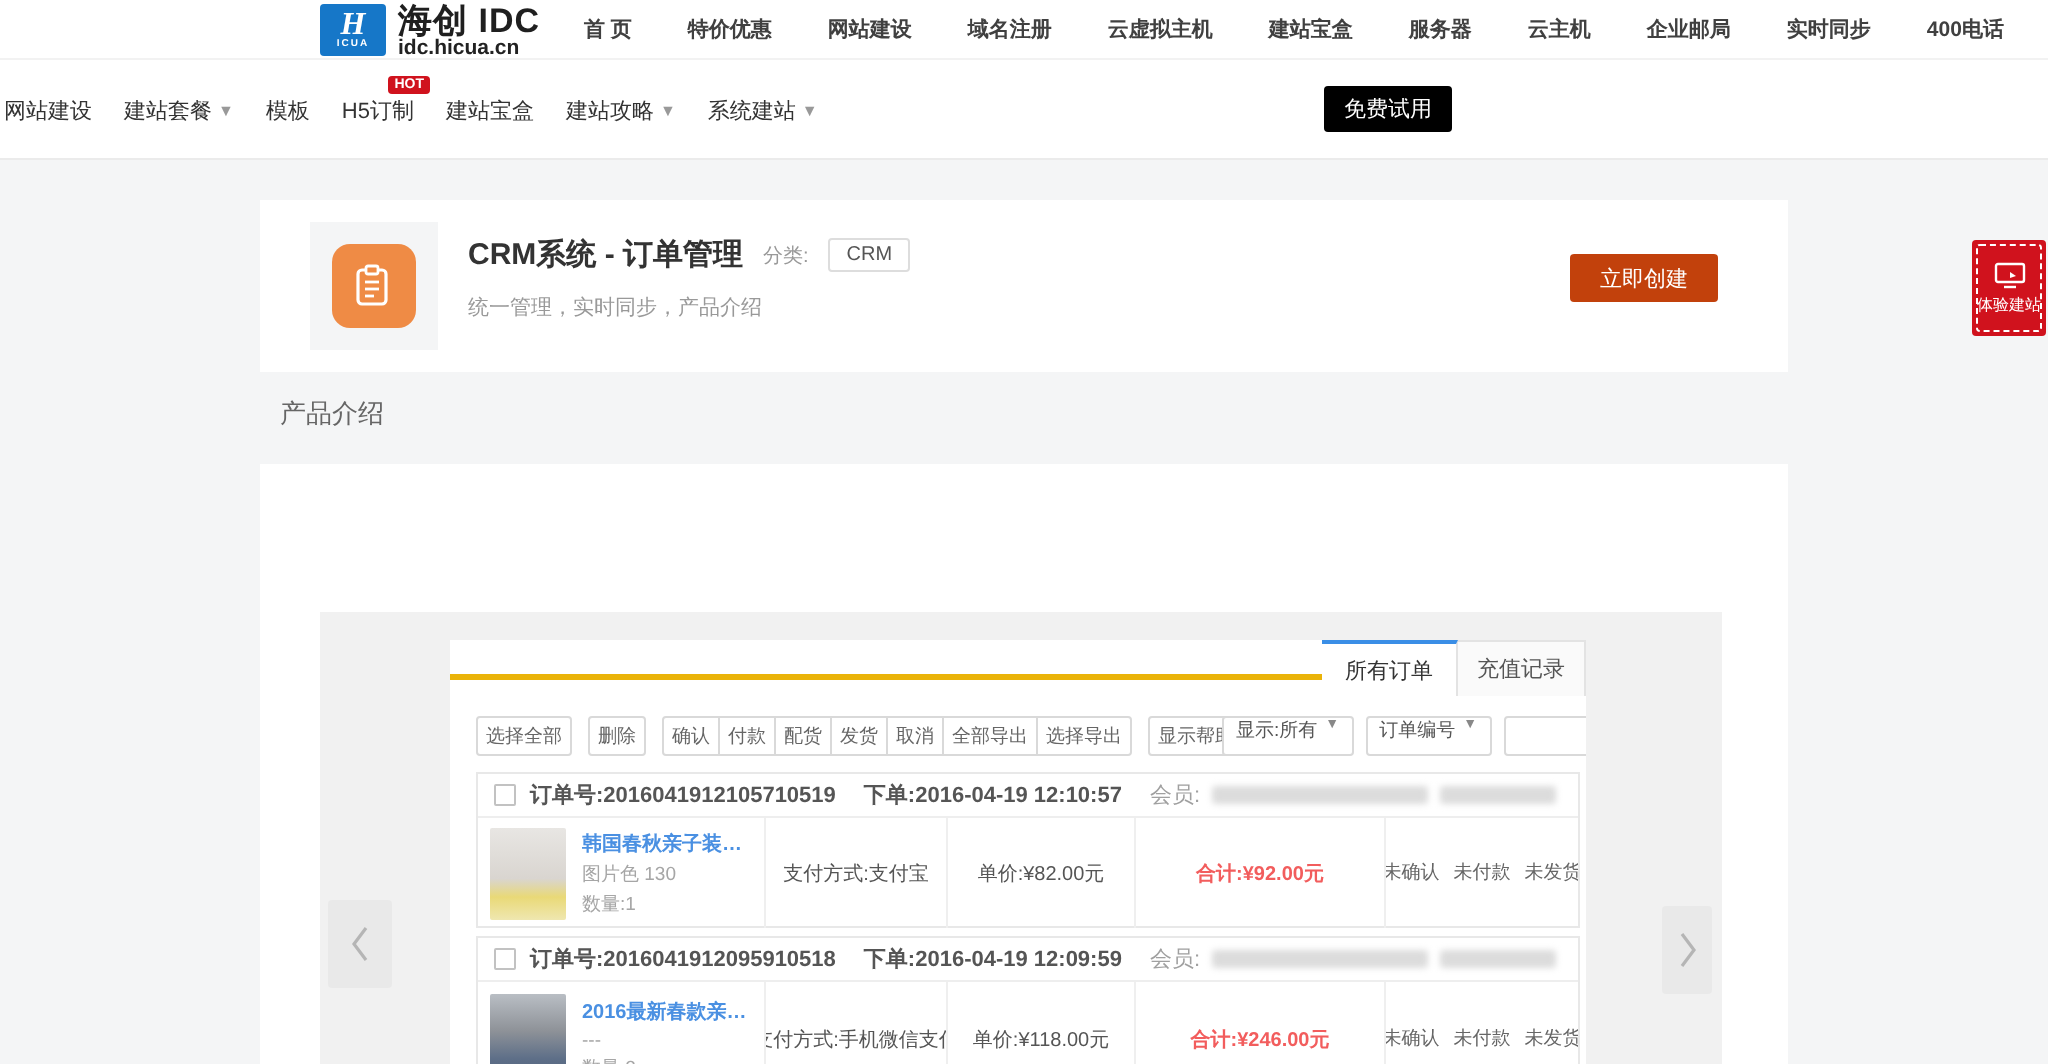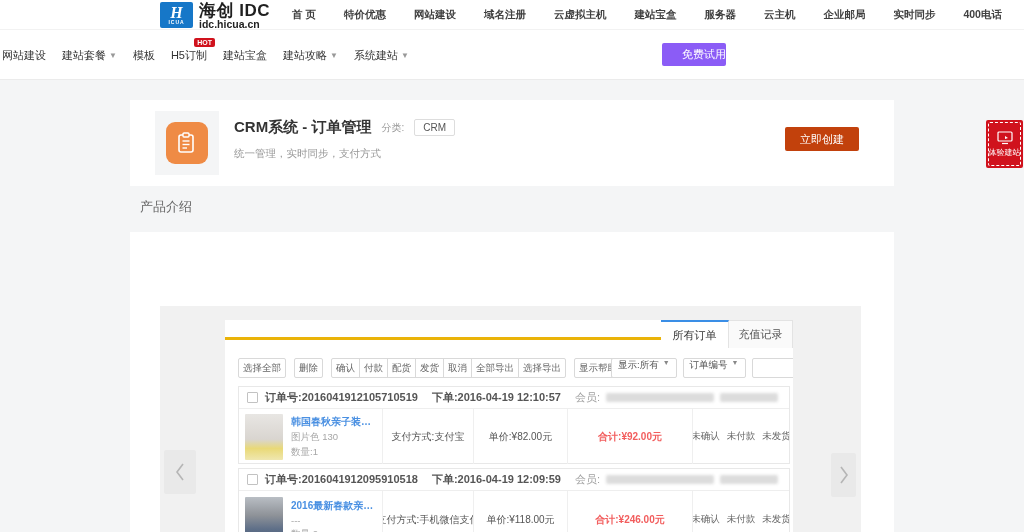--- a/index.html
+++ b/index.html
@@ -17,21 +17,21 @@
   .domain { font-size:10.5px; font-weight:700; color:#222; line-height:11px; }
   .topnav { position:absolute; left:292px; top:0; height:30px; display:flex; align-items:center; gap:28px; }
   .topnav a { font-size:10.5px; color:#404040; font-weight:700; text-decoration:none; white-space:nowrap; cursor:pointer; }
 
   
   .subnav { position:absolute; left:0; top:30px; width:1024px; height:50px; background:#fff; border-bottom:1px solid #ebebeb; }
   .subnav-items { position:absolute; left:2px; top:0; height:50px; display:flex; align-items:center; gap:16px; }
   .subnav-item { font-size:11px; color:#333; display:flex; align-items:center; gap:3px; position:relative; white-space:nowrap; cursor:pointer; }
   .caret { font-size:8px; color:#999; }
   .hot { position:absolute; top:-10px; right:-8px; background:#d0121d; color:#fff; font-size:7px; padding:1px 3px; border-radius:2px; line-height:1; font-weight:700; }
-  .trial-btn { position:absolute; left:662px; top:13px; width:64px; height:23px; background:#8b5cf6; color:#fff; border:none; font-size:11px; border-radius:2px; cursor:pointer; font-family:inherit;text-align:right; }
+  .trial-btn { position:absolute; left:662px; top:13px; width:64px; height:23px; background:#000000; color:#fff; border:none; font-size:11px; border-radius:2px; cursor:pointer; font-family:inherit; }
 
   
   .product-card { position:absolute; left:130px; top:100px; width:764px; height:86px; background:#fff; }
   .product-thumb { position:absolute; left:25px; top:11px; width:64px; height:64px; background:#f4f5f6; display:flex; align-items:center; justify-content:center; }
   .orange-icon { width:42px; height:42px; border-radius:9px; background:#ef8b45; display:flex; align-items:center; justify-content:center; }
   .product-head { position:absolute; left:104px; top:18px; display:flex; align-items:center; gap:10px; }
   .product-title { font-size:15px; color:#333; font-weight:600; }
   .cat-label { font-size:10px; color:#999; }
   .cat-badge { font-size:10px; color:#555; border:1px solid #ddd; padding:2px 8px; border-radius:2px; background:#fff; }
   .product-sub { position:absolute; left:104px; top:47px; font-size:10.5px; color:#999; }
@@ -167,21 +167,21 @@
           <line x1="6.5" y1="13.5" x2="13.5" y2="13.5" stroke="#fff" stroke-width="1.4"></line>
           <line x1="6.5" y1="17" x2="11" y2="17" stroke="#fff" stroke-width="1.4"></line>
         </svg>
       </div>
     </div>
     <div class="product-head">
       <h1 class="product-title">CRM系统 - 订单管理</h1>
       <span class="cat-label">分类:</span>
       <span class="cat-badge">CRM</span>
     </div>
-    <p class="product-sub">统一管理，实时同步，支付方式</p>
+    <p class="product-sub">统一管理，实时同步，产品介绍</p>
     <button class="create-btn">立即创建</button>
   </section>
 
   <h2 class="section-title">产品介绍</h2>
 
   <section class="content-card">
 
     <div class="shot-area">
 
       <div class="crm-panel">

